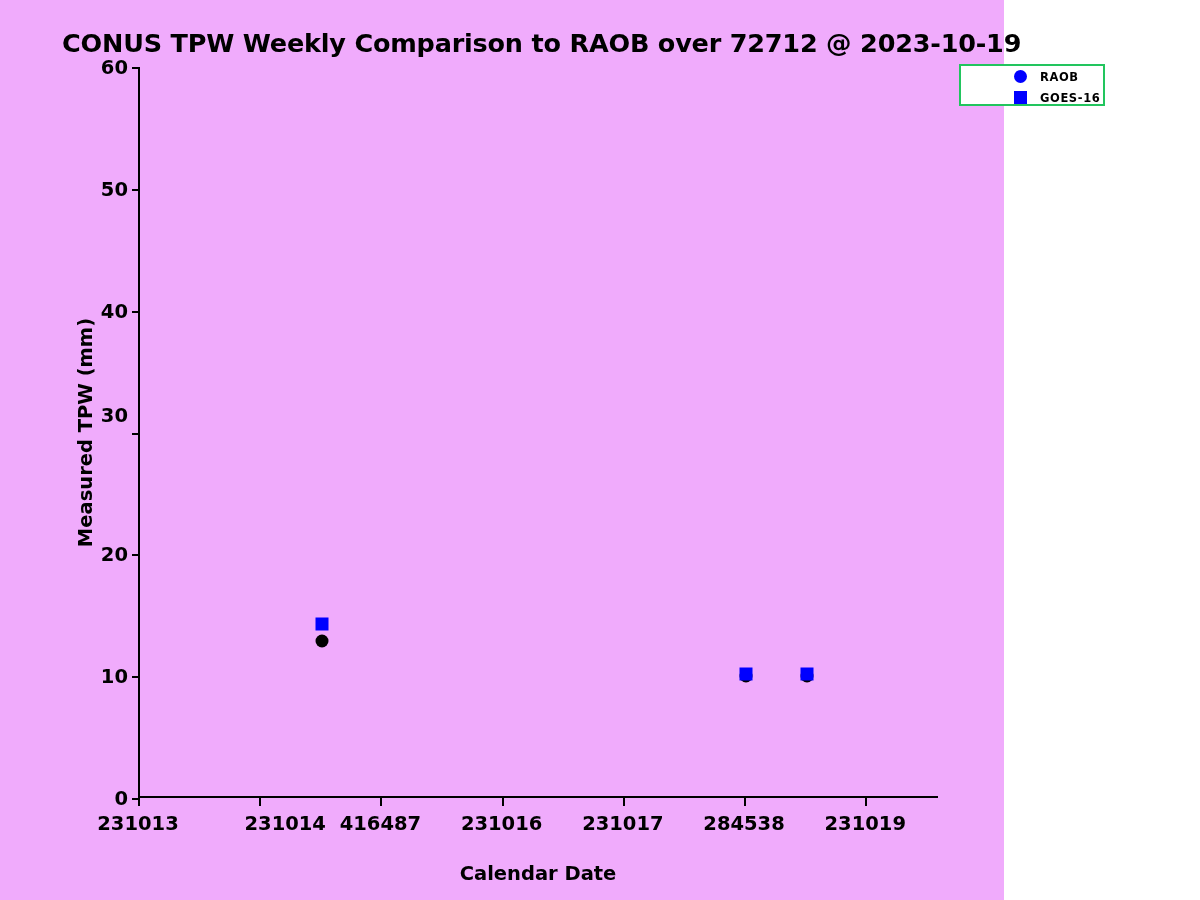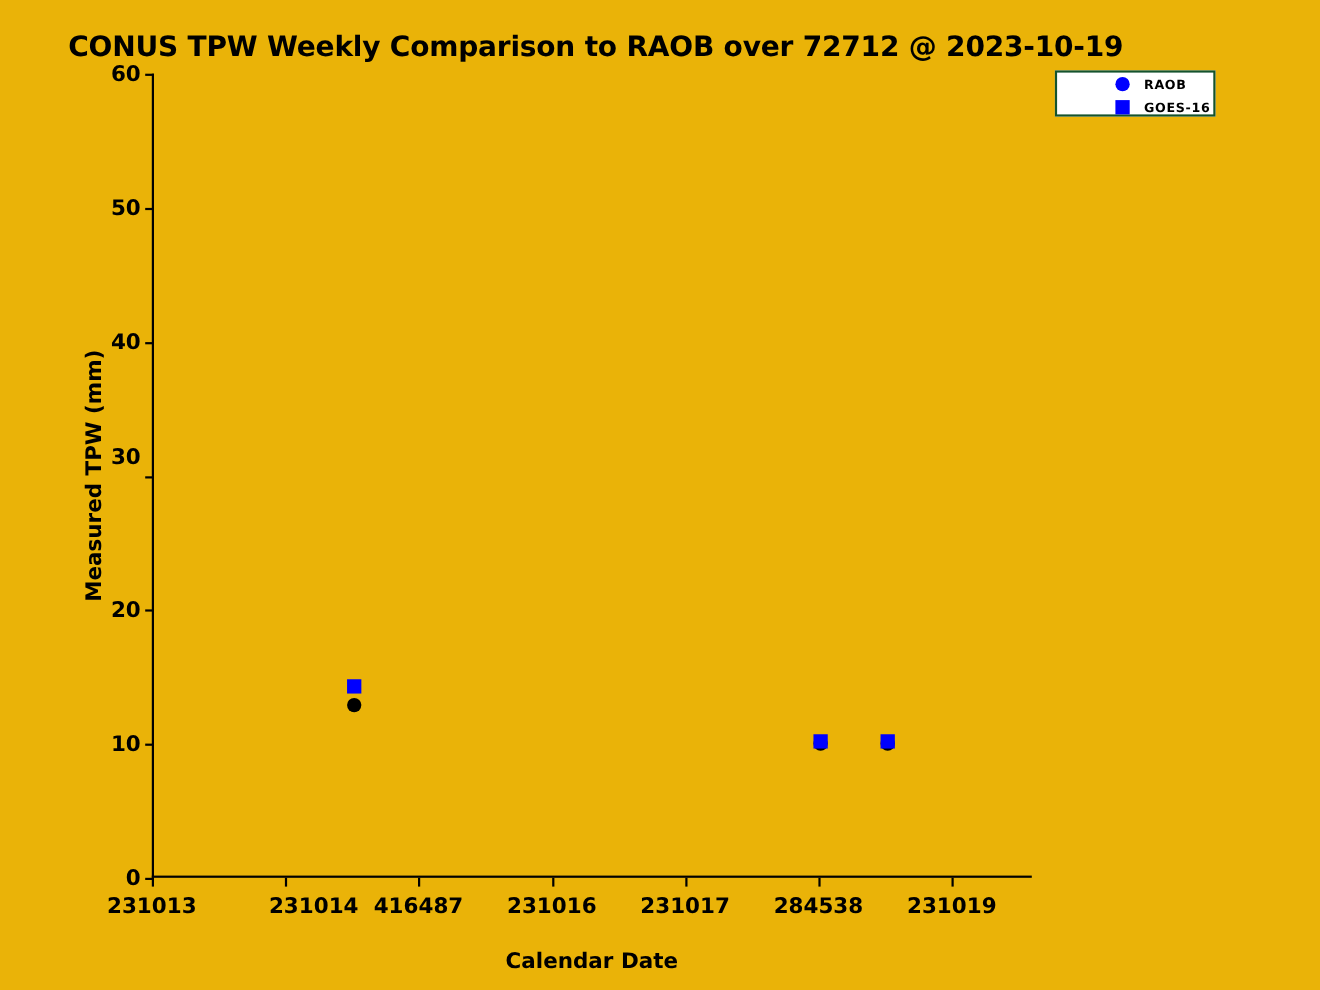--- a/index.html
+++ b/index.html
@@ -8,23 +8,23 @@
     background: #ffffff;
   }
   body {
     width: 1200px;
     height: 900px;
     font-family: "DejaVu Sans", sans-serif;
     overflow: hidden;
   }
   #figure {
     position: relative;
-    width: 1200px;
+    width: 1004px;
     height: 900px;
-    background: #eab308;
+    background: #f0abfc;
   }
   
   #chart-title {
     position: absolute;
     left: 62px;
     top: 28px;
     font-size: 25.5px;
     font-weight: bold;
     color: #000000;
     white-space: nowrap;
@@ -123,21 +123,21 @@
     width: 13px;
     height: 13px;
   }
   
   #legend {
     position: absolute;
     left: 959px;
     top: 64px;
     width: 146px;
     height: 42px;
-    border: 2px solid #14532d;
+    border: 2px solid #22c55e;
     background: #ffffff;
     box-sizing: border-box;
   }
   .legend-row {
     position: absolute;
     left: 0;
     width: 100%;
     height: 21px;
   }
   .legend-marker-wrap {

